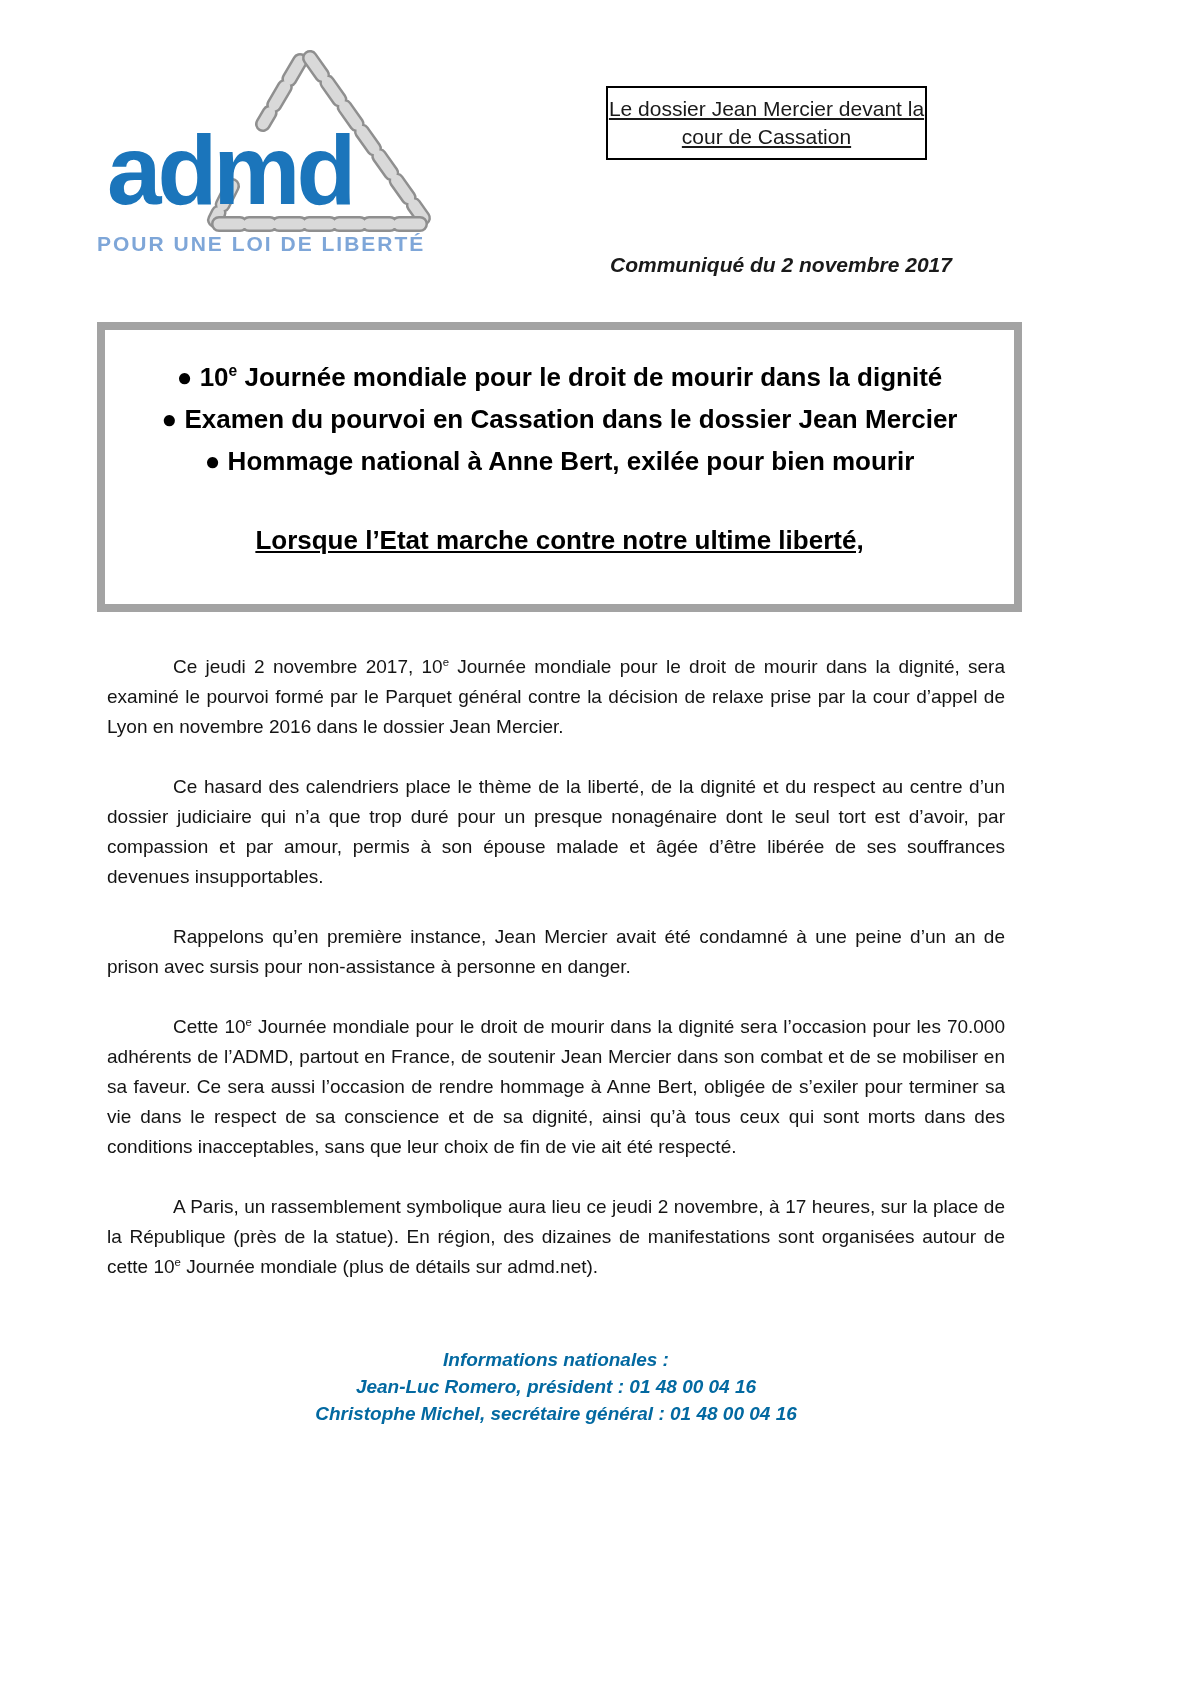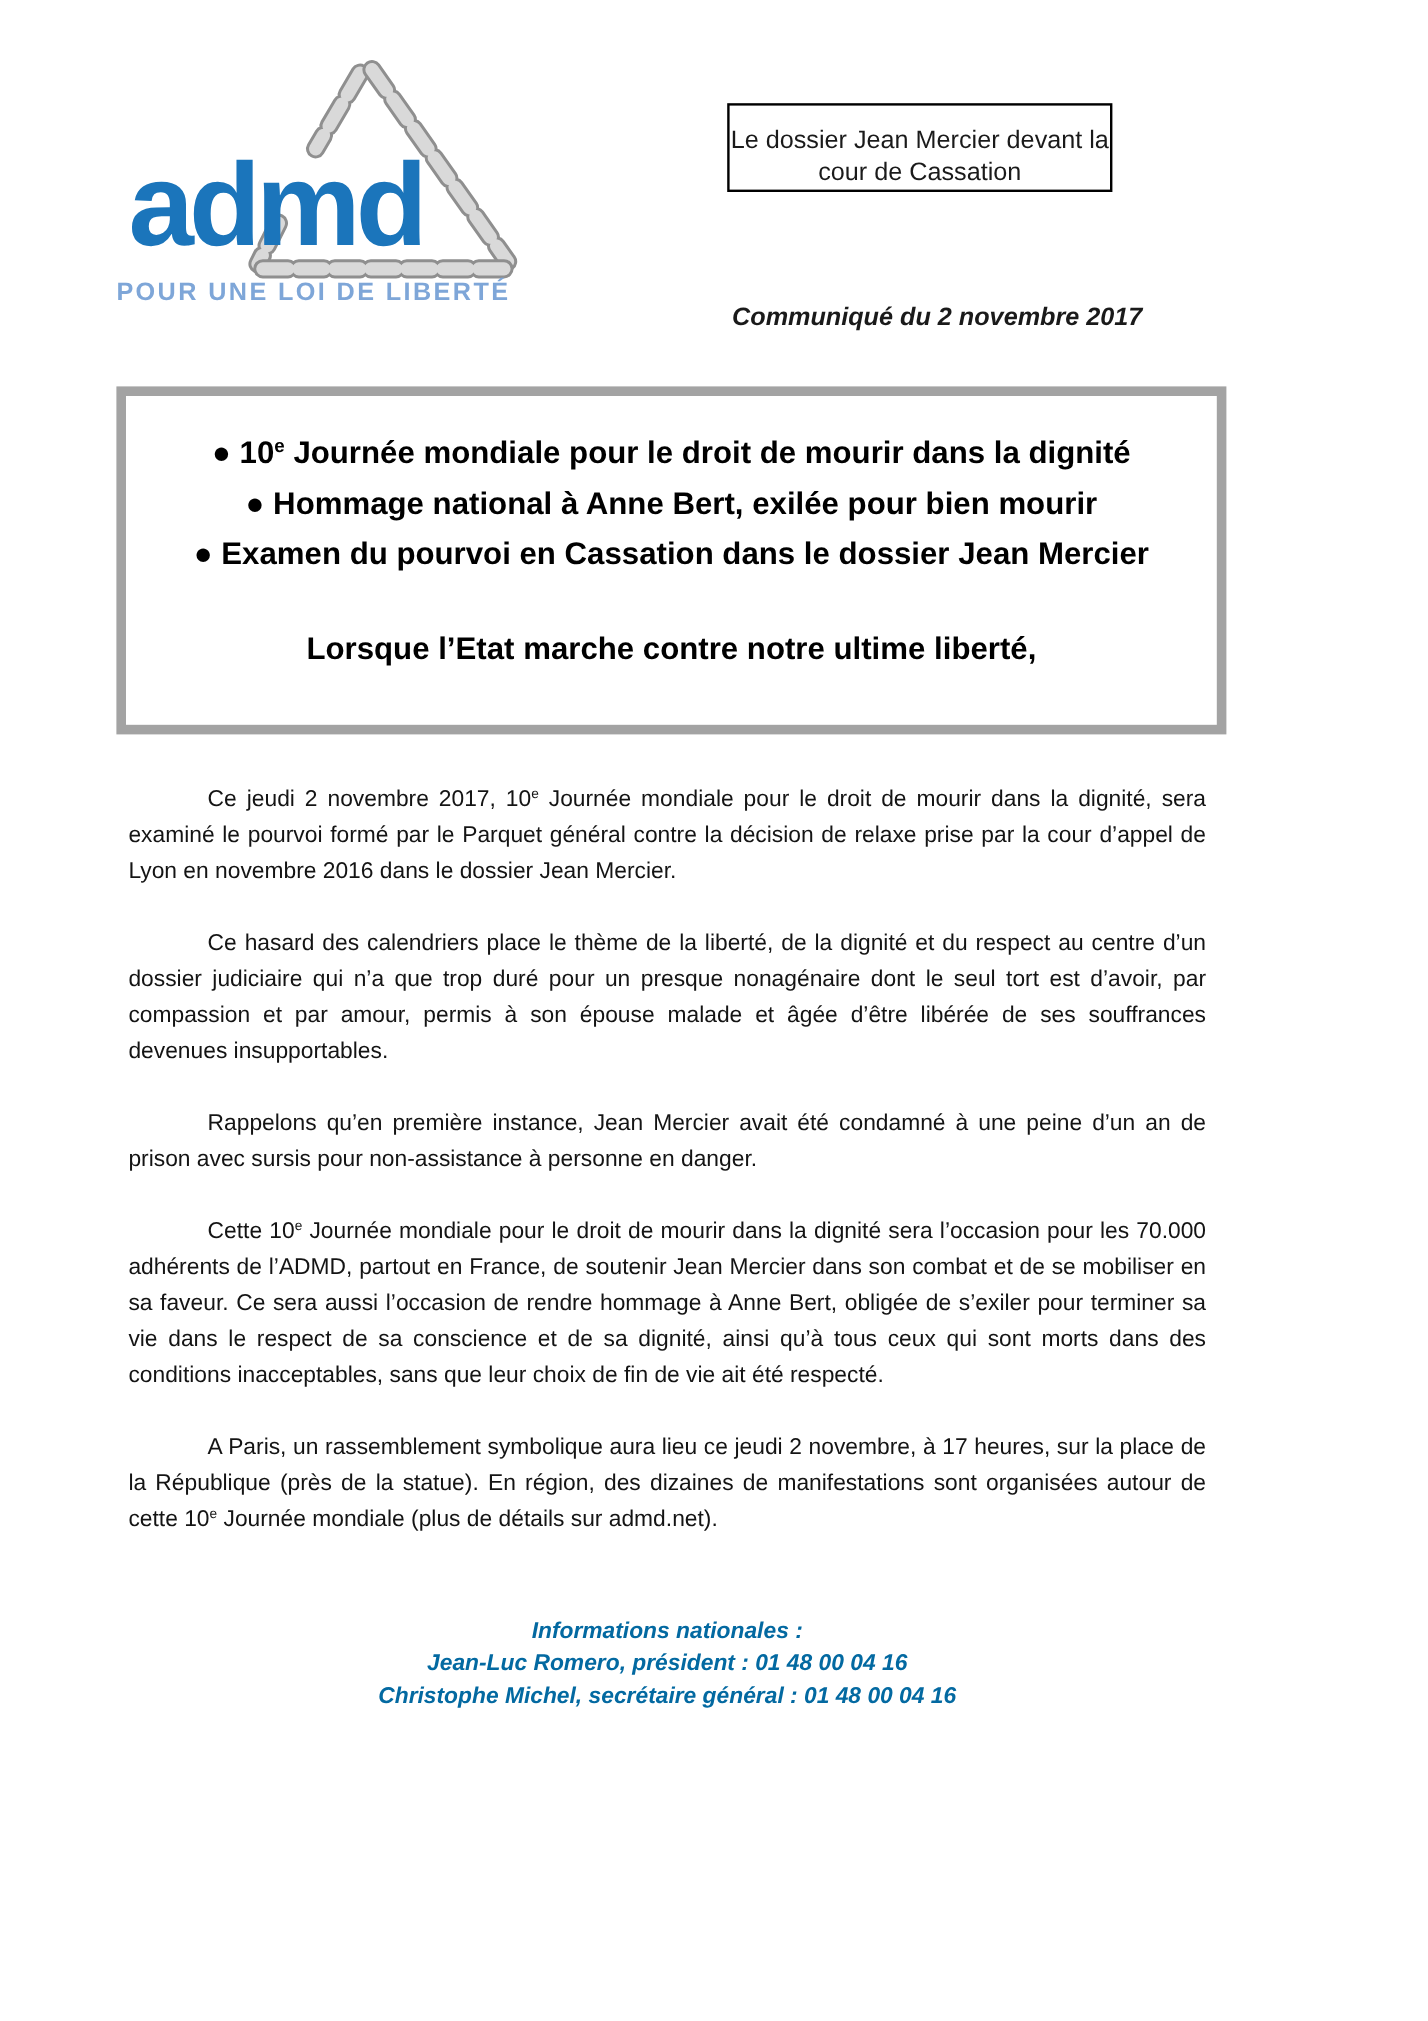--- a/index.html
+++ b/index.html
@@ -18,39 +18,39 @@
   .logo-text{font-weight:bold;letter-spacing:-4px;}
   .chain-under{fill:none;stroke:#8f8f8f;stroke-width:16;stroke-linecap:round;stroke-dasharray:21 9;}
   .chain-over{fill:none;stroke:#d9d9d9;stroke-width:11;stroke-linecap:round;stroke-dasharray:21 9;}
   .tagline{
     position:absolute;left:97px;top:232px;width:340px;
     color:#7ea6d8;font-weight:bold;font-size:21px;letter-spacing:2px;
   }
   .case-box{
     position:absolute;left:606px;top:86px;width:321px;height:74px;
     border:2px solid #000;box-sizing:border-box;
-    display:flex;flex-direction:column;justify-content:flex-end;align-items:center;
-    font-size:21px;line-height:1.32;text-align:center;
+    display:flex;flex-direction:column;justify-content:center;align-items:center;
+    font-size:21px;line-height:1.32;text-align:center;text-decoration:underline;
   }
   .communique{
     position:absolute;left:586px;top:253px;width:390px;
     text-align:center;font-weight:bold;font-style:italic;font-size:21px;
   }
   
   .headline-box{
     position:absolute;left:97px;top:322px;width:925px;height:290px;
     border:8px solid #a3a3a3;box-sizing:border-box;
     text-align:center;padding-top:26px;
   }
   .bullet-line{
     font-weight:bold;font-size:26px;line-height:42px;color:#000;
   }
   .subtitle{margin-top:38px;}
   .subtitle-line{
-    font-weight:bold;font-size:26px;line-height:40px;color:#000;
+    font-weight:bold;font-size:26px;line-height:40px;color:#000;text-decoration:underline;
   }
   sup{font-size:60%;line-height:0;vertical-align:super;}
   
   .body-col{
     position:absolute;left:107px;top:652px;width:898px;
     font-size:19px;line-height:30px;text-align:justify;color:#141414;
   }
   .para{margin:0 0 30px 0;text-indent:66px;}
   .para:last-child{margin-bottom:0;}
   
@@ -85,22 +85,22 @@
   <div class="case-box">
     <div>Le dossier Jean Mercier devant la</div>
     <div>cour de Cassation</div>
   </div>
 
   <div class="communique">Communiqué du 2 novembre 2017</div>
 
   <div class="headline-box">
     <div class="bullets">
         <div class="bullet-line">● 10<sup>e</sup> Journée mondiale pour le droit de mourir dans la dignité</div>
+        <div class="bullet-line">● Examen du pourvoi en Cassation dans le dossier Jean Mercier</div>
         <div class="bullet-line">● Hommage national à Anne Bert, exilée pour bien mourir</div>
-        <div class="bullet-line">● Examen du pourvoi en Cassation dans le dossier Jean Mercier</div>
       </div>
     <div class="subtitle">
         <div class="subtitle-line">Lorsque l’Etat marche contre notre ultime liberté,</div>
       </div>
   </div>
 
   <div class="body-col">
       <p class="para">Ce jeudi 2 novembre 2017, 10<sup>e</sup> Journée mondiale pour le droit de mourir dans la dignité, sera examiné le pourvoi formé par le Parquet général contre la décision de relaxe prise par la cour d’appel de Lyon en novembre 2016 dans le dossier Jean Mercier.</p>
       <p class="para">Ce hasard des calendriers place le thème de la liberté, de la dignité et du respect au centre d’un dossier judiciaire qui n’a que trop duré pour un presque nonagénaire dont le seul tort est d’avoir, par compassion et par amour, permis à son épouse malade et âgée d’être libérée de ses souffrances devenues insupportables.</p>
       <p class="para">Rappelons qu’en première instance, Jean Mercier avait été condamné à une peine d’un an de prison avec sursis pour non-assistance à personne en danger.</p>

